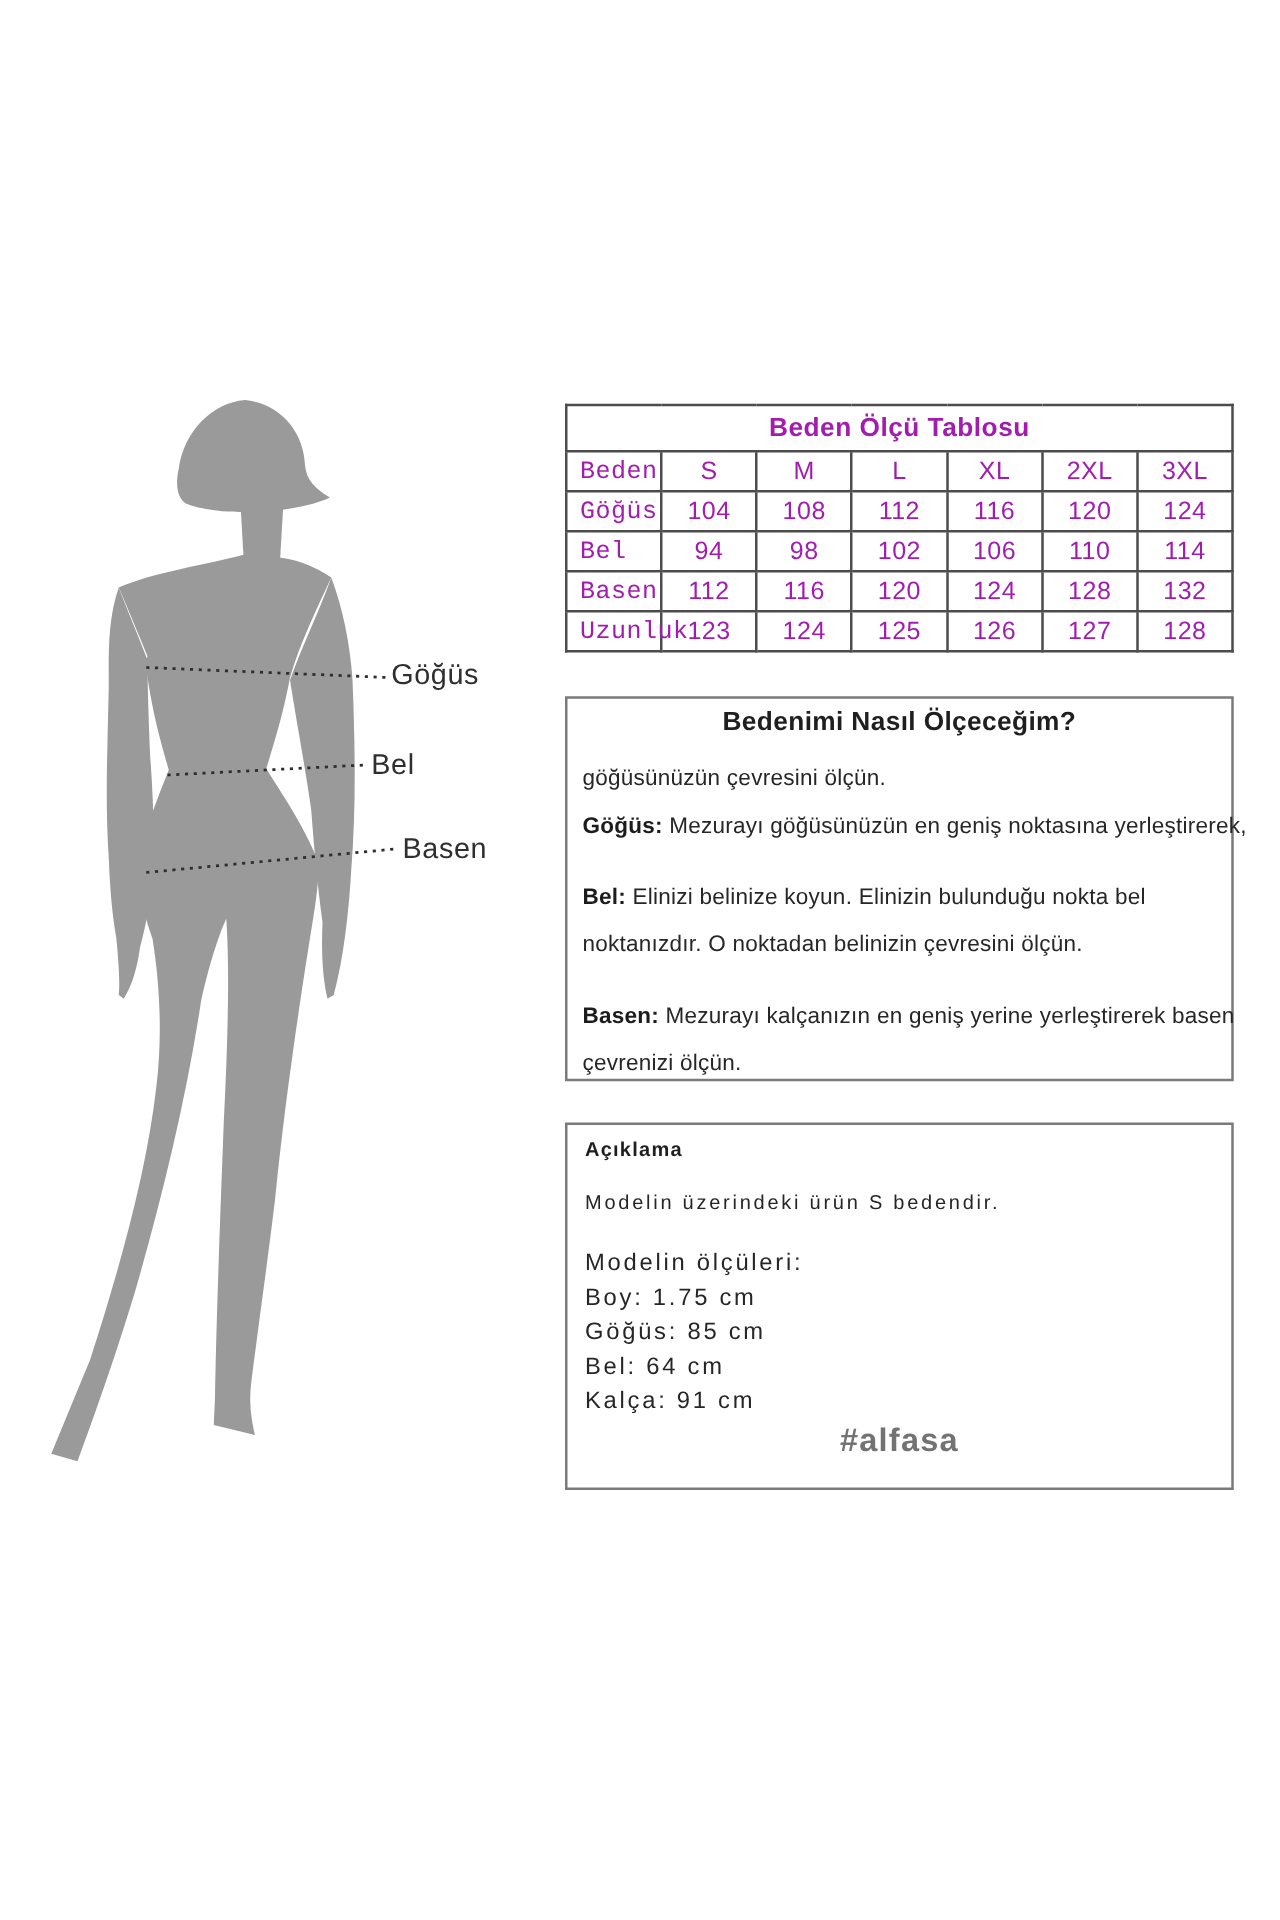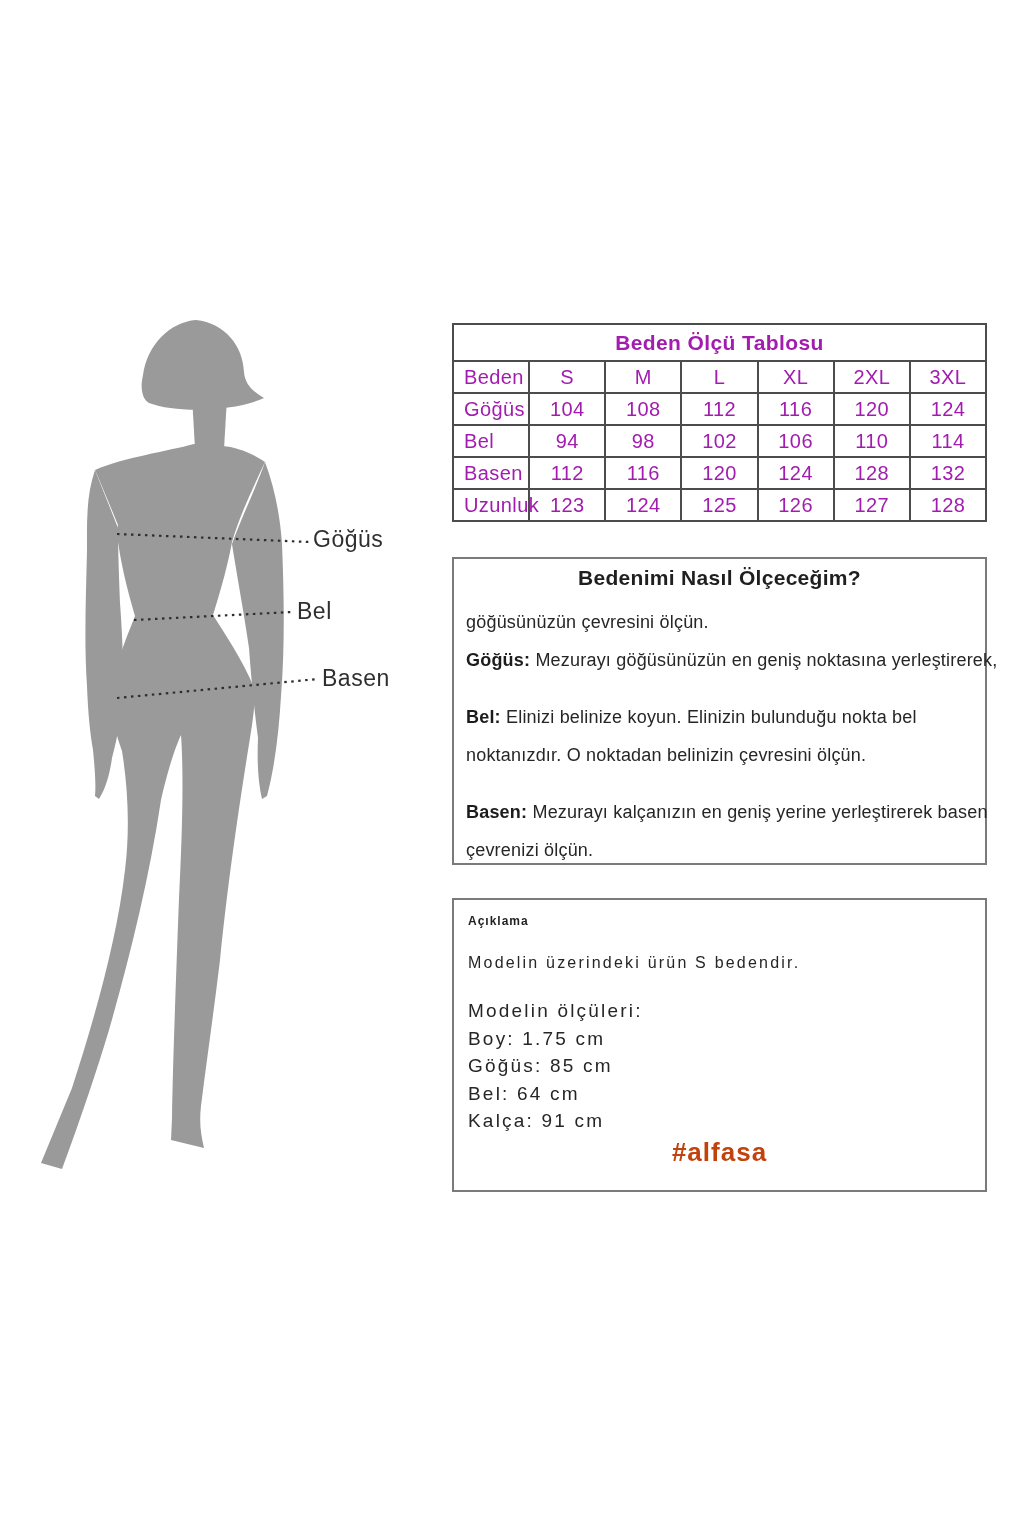--- a/index.html
+++ b/index.html
@@ -12,36 +12,36 @@
   .figure svg { position:absolute; left:0; top:0; }
   .meas-label { position:absolute; font-size:23px; color:#2f2f2f; letter-spacing:0.5px; white-space:nowrap; }
   .lbl-gogus { left:283px; top:208px; }
   .lbl-bel   { left:267px; top:280px; }
   .lbl-basen { left:292px; top:347px; }
 
   
   .size-table { position:absolute; left:452px; top:323px; width:535px; border-collapse:collapse; table-layout:fixed; }
   .size-table td { border:2px solid #4c4c4c; height:32px; font-size:20px; letter-spacing:0.4px; color:#a21caf; background:#fff; }
   .size-table td.t-title { height:37px; font-weight:bold; text-align:center; font-size:21px; }
-  .size-table td.rowlab { text-align:left; padding-left:10px; width:131px; }
+  .size-table td.rowlab { text-align:left; padding-left:10px; width:131px;font-family:Liberation Mono, monospace; }
   .size-table td.val { text-align:center; }
 
   
   .panel { position:absolute; left:452px; width:535px; border:2px solid #7a7a7a; background:#fff; }
   .measure-box { top:557px; height:308px; padding:6px 12px 0 12px; }
   .measure-box h2 { font-size:21px; font-weight:bold; text-align:center; line-height:26px; margin-bottom:12px; letter-spacing:0.3px; color:#1f1f1f; }
   .measure-box p { font-size:18px; line-height:38px; margin:0 0 19px 0; letter-spacing:0.2px; color:#262626; }
   .measure-box p .ln { display:block; white-space:nowrap; }
   .measure-box b { font-weight:bold; color:#1c1c1c; }
 
   .desc-box { top:898px; height:294px; padding:8px 14px 0 14px; }
-  .desc-box h2 { font-size:12px; font-weight:bold; line-height:26px; letter-spacing:1px; margin-bottom:16px; color:#1f1f1f; }
+  .desc-box h2 { font-size:16px; font-weight:bold; line-height:26px; letter-spacing:1px; margin-bottom:16px; color:#1f1f1f; }
   .desc-box .d-line1 { font-size:16px; line-height:26px; letter-spacing:2.2px; margin-bottom:21px; white-space:nowrap; }
   .desc-box .d-meas { font-size:19px; line-height:27.5px; letter-spacing:2.2px; }
-  .desc-box .hashtag { font-size:26px; font-weight:bold; text-align:center; letter-spacing:1px; line-height:30px; margin-top:2px; color:#c2410c; }
+  .desc-box .hashtag { font-size:26px; font-weight:bold; text-align:center; letter-spacing:1px; line-height:30px; margin-top:2px; color:#737373; }
 </style>
 </head>
 <body>
 
 <div class="canvas">
 
   <div class="figure">
     <svg width="370" height="902" viewBox="0 0 370 902" aria-hidden="true">
       <g fill="#9a9a9a" stroke="none">
 

